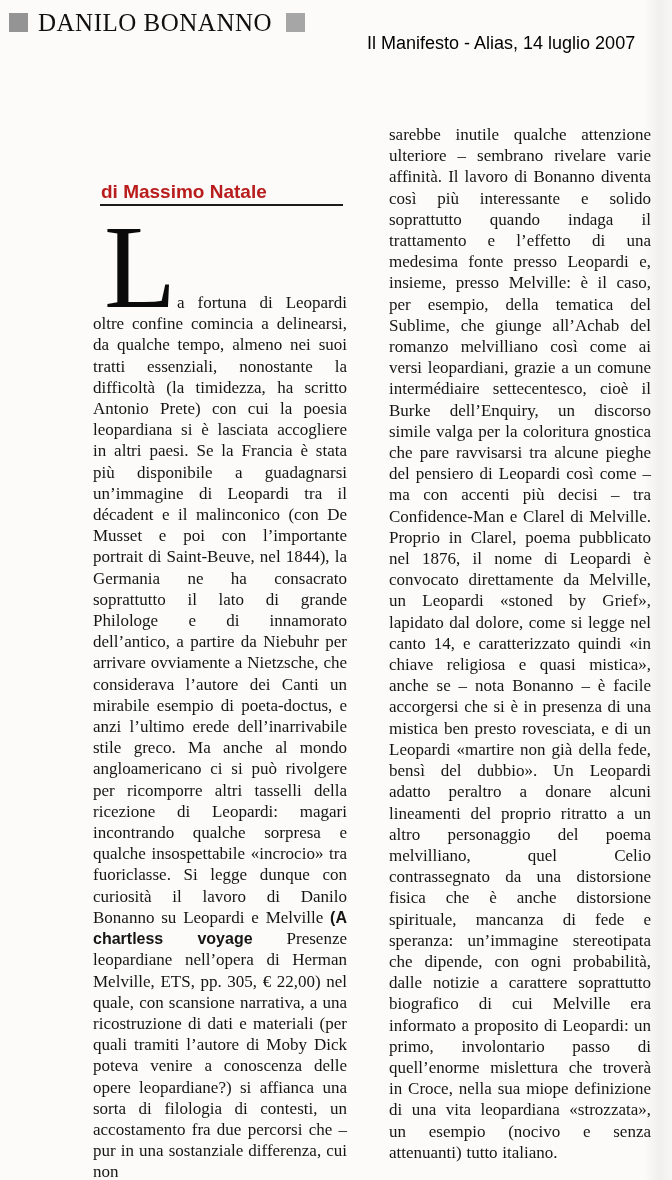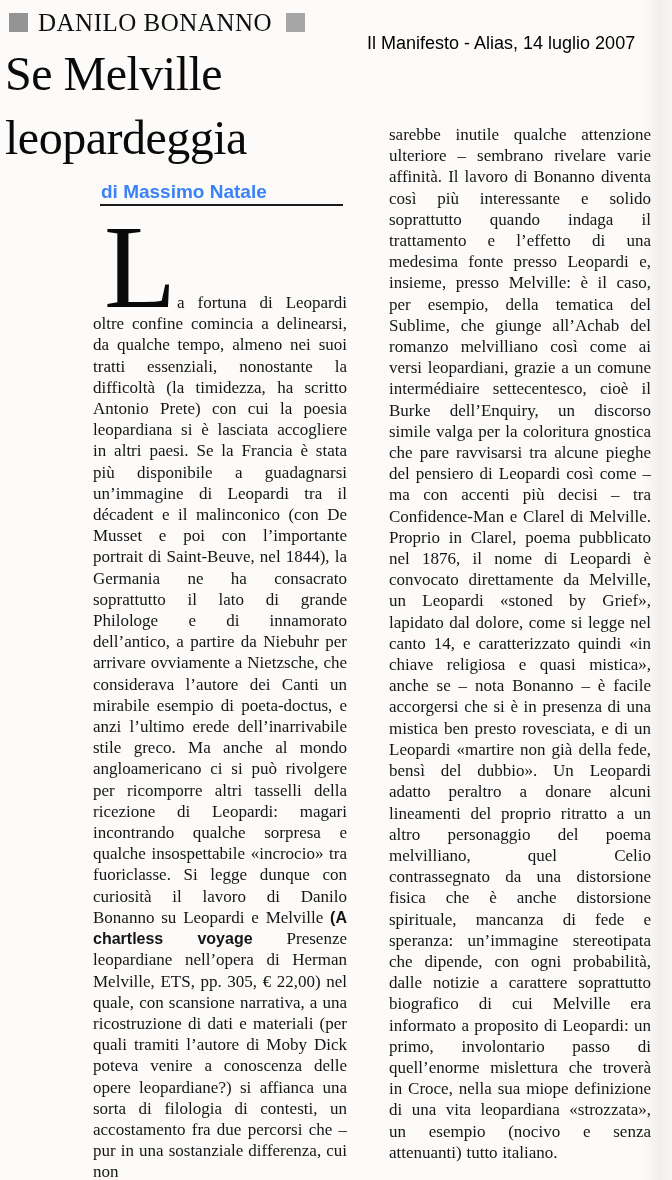--- a/index.html
+++ b/index.html
@@ -37,21 +37,21 @@
     margin: 0; font-weight: normal;
     font-family: "Liberation Serif", serif;
     font-size: 48px; line-height: 64px;
     letter-spacing: -0.5px; color: #0a0a0a;
   }
 
   
   .byline {
     position: absolute; left: 101px; top: 181px;
     font-family: "Liberation Sans", sans-serif;
-    font-weight: bold; font-size: 19px; color: #3b82f6;
+    font-weight: bold; font-size: 19px; color: #b91c1c;
     white-space: nowrap;
   }
   .byline-rule {
     position: absolute; left: 100px; top: 204px;
     width: 243px; height: 2px; background: #1b1b1b;
   }
 
   
   .pubdate {
     position: absolute; left: 367px; top: 33px;
@@ -94,21 +94,20 @@
 <body>
 
 <div class="page">
 
   <div class="kicker">
     <span class="sq"></span>
     <span class="kicker-text">DANILO BONANNO</span>
     <span class="sq right"></span>
   </div>
 
-  <h1 class="title"><span>Se Melville</span><br><span>leopardeggia</span></h1>
 
   <div class="byline">di Massimo Natale</div>
   <div class="byline-rule"></div>
 
   <div class="pubdate">Il Manifesto - Alias, 14 luglio 2007</div>
 
   <div class="dropcap">L</div>
 
   <div class="col col-left"><span>a fortuna di Leopardi oltre confine comincia a delinearsi, da qualche tempo, almeno nei suoi tratti essenziali, nonostante la difficoltà (la </span><span class="s-i">timidezza</span><span>, ha scritto Antonio Prete) con cui la poesia leopardiana si è lasciata accogliere in altri paesi. Se la Francia è stata più disponibile a guadagnarsi un’immagine di Leopardi tra il </span><span class="s-i">décadent</span><span> e il malinconico (con De Musset e poi con l’importante </span><span class="s-i">portrait</span><span> di Saint-Beuve, nel 1844), la Germania ne ha consacrato soprattutto il lato di grande </span><span class="s-i">Philologe</span><span> e di innamorato dell’antico, a partire da Niebuhr per arrivare ovviamente a Nietzsche, che considerava l’autore dei </span><span class="s-i">Canti</span><span> un mirabile esempio di poeta-</span><span class="s-i">doctus</span><span>, e anzi l’ultimo erede dell’inarrivabile </span><span class="s-i">stile greco</span><span>. Ma anche al mondo angloamericano ci si può rivolgere per ricomporre altri tasselli della ricezione di Leopardi: magari incontrando qualche sorpresa e qualche insospettabile «incrocio» tra fuoriclasse. Si legge dunque con curiosità il lavoro di Danilo Bonanno su Leopardi e Melville </span><span class="s-b">(A chartless voyage</span><span> </span><span class="s-i">Presenze leopardiane nell’opera di Herman Melville</span><span>, ETS, pp. 305, € 22,00) nel quale, con scansione narrativa, a una ricostruzione di dati e materiali (per quali tramiti l’autore di </span><span class="s-i">Moby Dick</span><span> poteva venire a conoscenza delle opere leopardiane?) si affianca una sorta di filologia di contesti, un accostamento fra due percorsi che – pur in una sostanziale </span><span class="s-i">differenza</span><span>, cui non</span></div>
 

